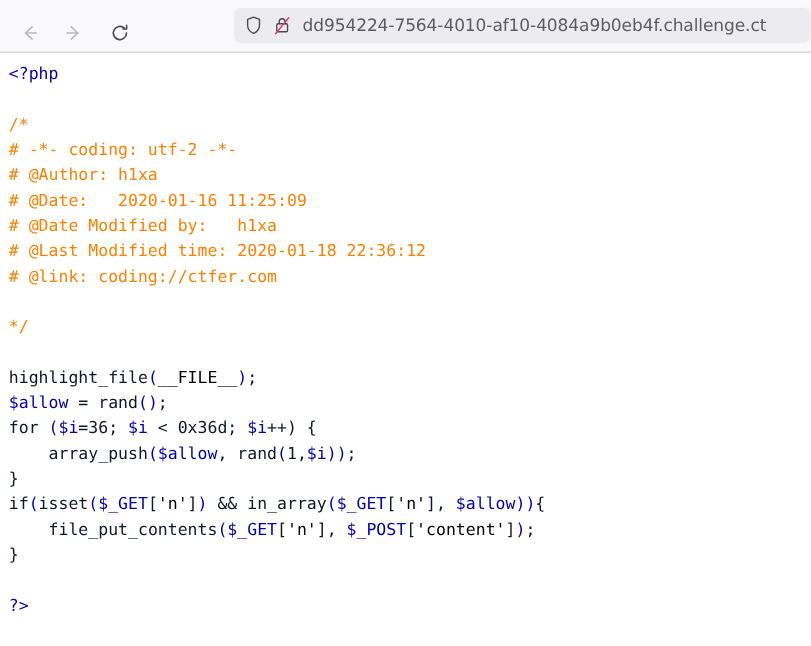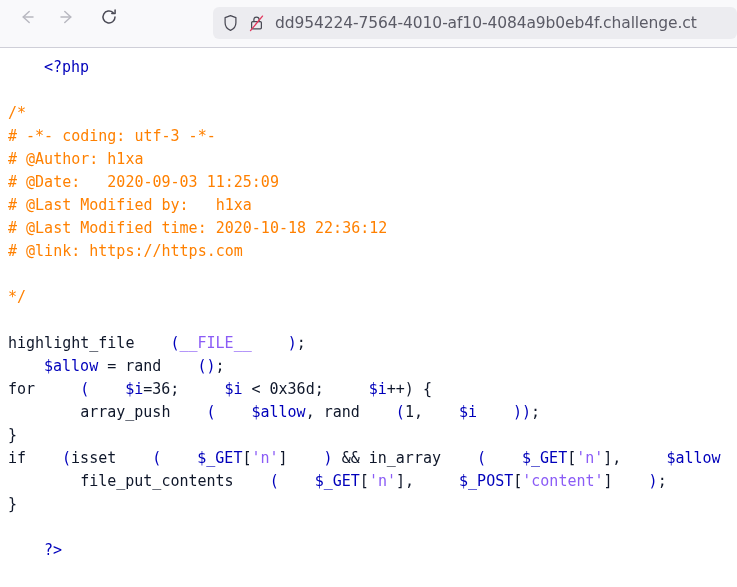--- a/index.html
+++ b/index.html
@@ -12,21 +12,21 @@
     overflow: hidden;
   }
 
   
   #browser-toolbar {
     position: relative;
     height: 48px;
     background: #f9f9fb;
     border-bottom: 1px solid #cfcfd8;
     display: flex;
-    align-items: flex-start;
+    align-items: flex-end;
     box-sizing: border-box;
   }
 
   .nav-btn {
     width: 34px;
     height: 34px;
     display: flex;
     align-items: center;
     justify-content: center;
     border-radius: 4px;
@@ -90,23 +90,23 @@
   #code-block {
     font-family: "DejaVu Sans Mono", monospace;
     font-size: 15px;
     line-height: 23px;
     white-space: pre;
     margin: 0;
     padding: 8px 0 0 8px;
     color: #000000;
   }
 
-  .c-default { color: #0000BB; margin-left: 36px; }   
+  .c-default { color: #0000BB; }   
   .c-keyword { color: #0f172a; }   
-  .c-string  { color: #8b5cf6; }   
+  .c-string  { color: #000000; }   
   .c-comment { color: #FF8000; }   
 </style>
 </head>
 <body>
 
 <div id="browser-toolbar">
 
   <div class="nav-btn" id="nav-back">
     <span>
       <svg width="20" height="20" viewBox="0 0 20 20" fill="none">
@@ -151,26 +151,26 @@
     </div>
 
     <div id="url-text" title="dd954224-7564-4010-af10-4084a9b0eb4f.challenge.ct">dd954224-7564-4010-af10-4084a9b0eb4f.challenge.ct</div>
   </div>
 </div>
 
 <div id="page-content">
   <pre id="code-block"><span><span class="c-default">&lt;?php</span></span>
 <span><span class="c-default"></span></span>
 <span><span class="c-comment">/*</span></span>
-<span><span class="c-comment"># -*- coding: utf-3 -*-</span></span>
+<span><span class="c-comment"># -*- coding: utf-2 -*-</span></span>
 <span><span class="c-comment"># @Author: h1xa</span></span>
-<span><span class="c-comment"># @Date:   2020-09-03 11:25:09</span></span>
-<span><span class="c-comment"># @Last Modified by:   h1xa</span></span>
-<span><span class="c-comment"># @Last Modified time: 2020-10-18 22:36:12</span></span>
-<span><span class="c-comment"># @link: https://https.com</span></span>
+<span><span class="c-comment"># @Date:   2020-01-16 11:25:09</span></span>
+<span><span class="c-comment"># @Date Modified by:   h1xa</span></span>
+<span><span class="c-comment"># @Last Modified time: 2020-01-18 22:36:12</span></span>
+<span><span class="c-comment"># @link: coding://ctfer.com</span></span>
 <span><span class="c-comment"></span></span>
 <span><span class="c-comment">*/</span></span>
 <span><span class="c-default"></span></span>
 <span><span class="c-keyword">highlight_file</span><span class="c-default">(</span><span class="c-string">__FILE__</span><span class="c-default">)</span><span class="c-keyword">;</span></span>
 <span><span class="c-default">$allow </span><span class="c-keyword">= </span><span class="c-keyword">rand</span><span class="c-default">()</span><span class="c-keyword">;</span></span>
 <span><span class="c-keyword">for </span><span class="c-default">(</span><span class="c-default">$i</span><span class="c-keyword">=</span><span class="c-keyword">36</span><span class="c-keyword">; </span><span class="c-default">$i </span><span class="c-keyword">&lt; </span><span class="c-keyword">0x36d</span><span class="c-keyword">; </span><span class="c-default">$i</span><span class="c-keyword">++) {</span></span>
 <span><span class="c-default">    </span><span class="c-keyword">array_push</span><span class="c-default">(</span><span class="c-default">$allow</span><span class="c-keyword">, </span><span class="c-keyword">rand</span><span class="c-default">(</span><span class="c-keyword">1</span><span class="c-keyword">,</span><span class="c-default">$i</span><span class="c-default">))</span><span class="c-keyword">;</span></span>
 <span><span class="c-keyword">}</span></span>
 <span><span class="c-keyword">if</span><span class="c-default">(</span><span class="c-keyword">isset</span><span class="c-default">(</span><span class="c-default">$_GET</span><span class="c-keyword">[</span><span class="c-string">'n'</span><span class="c-keyword">]</span><span class="c-default">) </span><span class="c-keyword">&amp;&amp; </span><span class="c-keyword">in_array</span><span class="c-default">(</span><span class="c-default">$_GET</span><span class="c-keyword">[</span><span class="c-string">'n'</span><span class="c-keyword">], </span><span class="c-default">$allow</span><span class="c-default">))</span><span class="c-keyword">{</span></span>
 <span><span class="c-default">    </span><span class="c-keyword">file_put_contents</span><span class="c-default">(</span><span class="c-default">$_GET</span><span class="c-keyword">[</span><span class="c-string">'n'</span><span class="c-keyword">], </span><span class="c-default">$_POST</span><span class="c-keyword">[</span><span class="c-string">'content'</span><span class="c-keyword">]</span><span class="c-default">)</span><span class="c-keyword">;</span></span>

